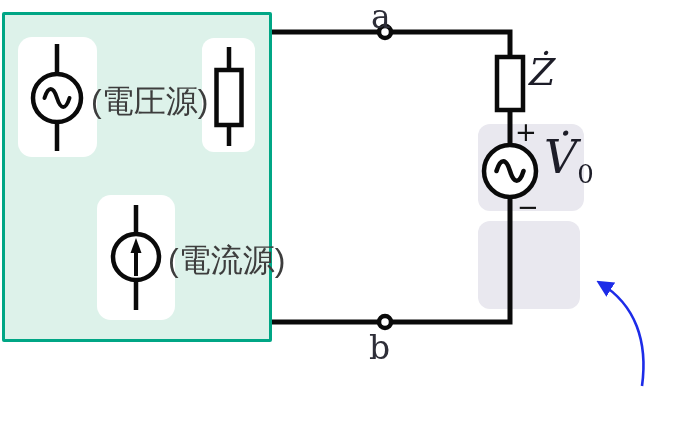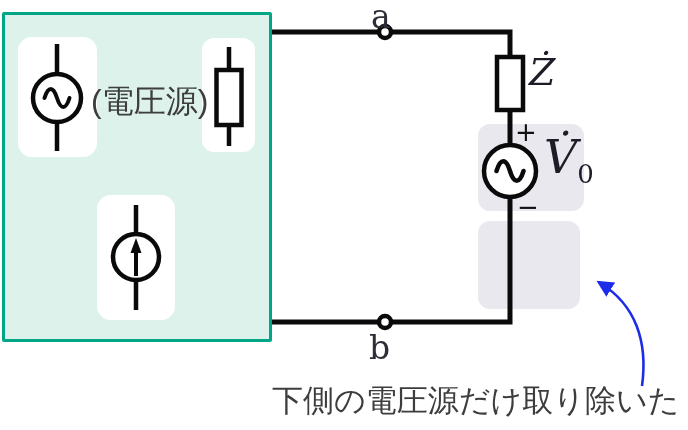--- a/index.html
+++ b/index.html
@@ -98,15 +98,15 @@
   <span class="serif term-b">b</span>
 
   <span class="serif z-label">Ż</span>
 
   <span class="serif v0-label"><span>V̇</span><sub>0</sub></span>
 
   <span class="pol pol-plus">+</span>
   <span class="pol pol-minus">−</span>
 
   <span class="lbl lbl-vsrc">(電圧源)</span>
+  <span class="lbl lbl-csrc">(電流源)</span>
 
-  <span class="caption">下側の電圧源だけ取り除いた</span>
 </div>
 
 </body></html>

